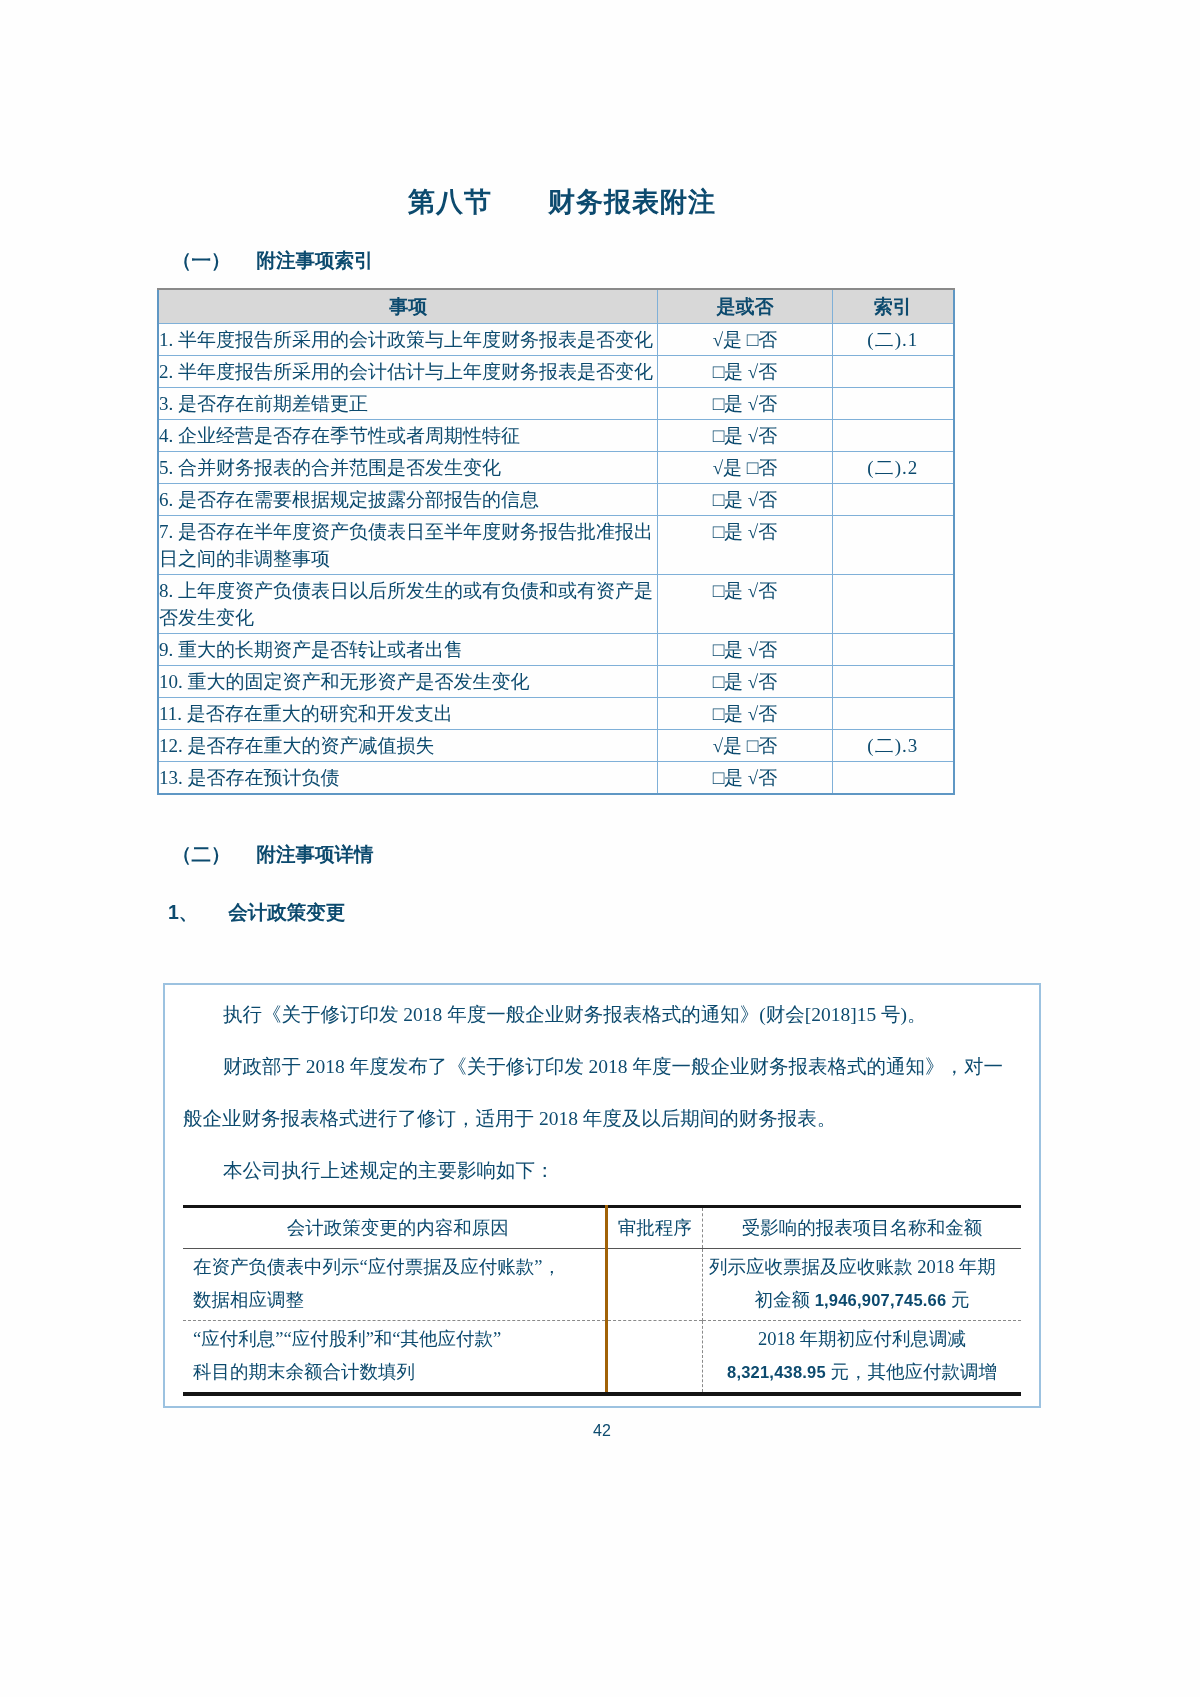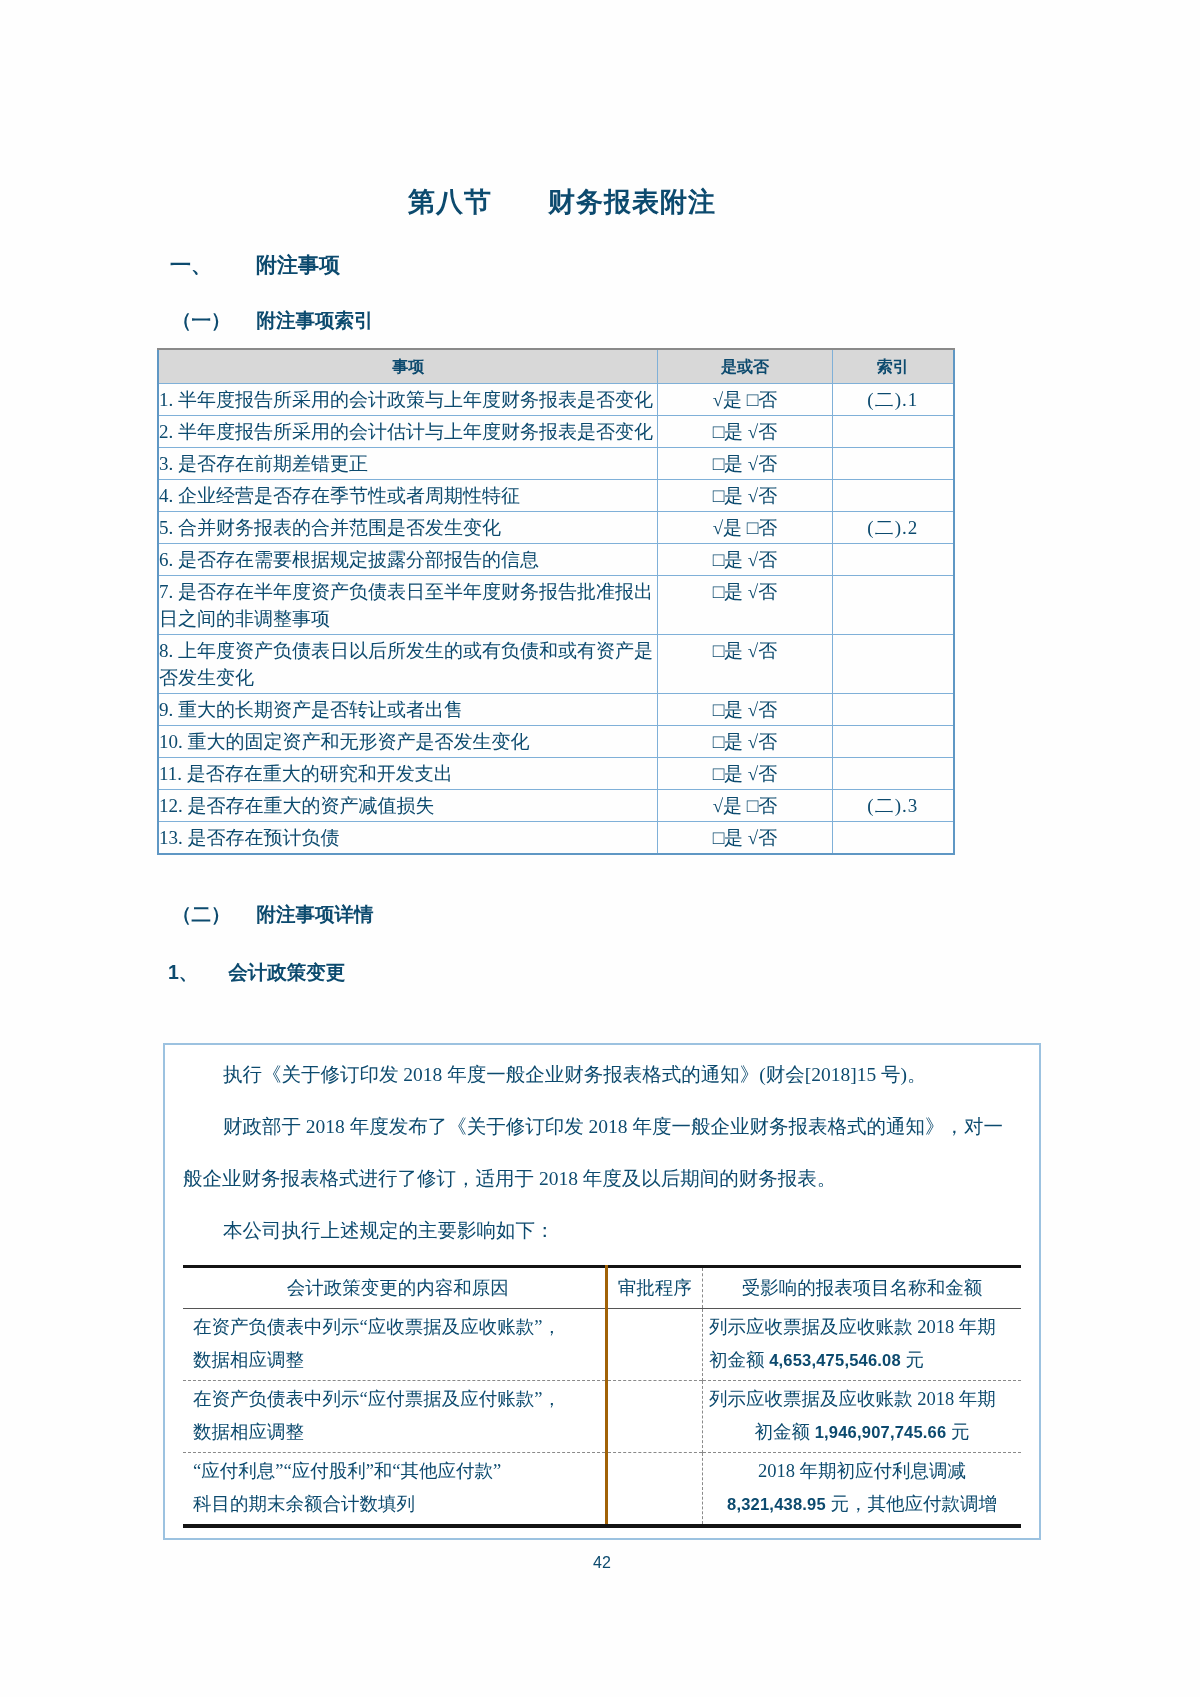--- a/index.html
+++ b/index.html
@@ -36,21 +36,21 @@
   .h-l3 .hnum { margin-right:30px; }
 
   
   .index-table {
     margin-top:17px; width:798px; border-collapse:collapse;
     border:2px solid #5f97c4; font-size:19px;
   }
   .index-table th {
     border:1px solid #7fb0d8; border-top:2px solid #8a8a8a;
     background:#d8d8d8; font-weight:bold; text-align:center;
-    padding:4px 2px; line-height:25px; font-size:16px;
+    padding:4px 2px; line-height:25px; font-size:19px;
   }
   .index-table td {
     border:1px solid #7fb0d8; line-height:27px; vertical-align:top; padding:2px 0;
   }
   .index-table td.c-item { text-align:left; width:472px; }
   .index-table td.c-ans  { text-align:center; width:164px; }
   .index-table td.c-idx  { text-align:center; width:114px; letter-spacing:1px; }
 
   
   .detail-box {
@@ -87,23 +87,20 @@
   }
 </style>
 </head>
 <body>
 
 <div class="page">
   <div class="content">
 
     <h1 class="doc-title">第八节　　财务报表附注</h1>
 
-    <div class="h-l1">
-      <span class="hnum">一、</span><span>附注事项</span>
-    </div>
 
     <div class="h-l2">
       <span class="hnum">（一）</span><span>附注事项索引</span>
     </div>
 
     <table class="index-table">
       <thead>
         <tr>
           <th class="c-item">事项</th>
           <th class="c-ans">是或否</th>
@@ -196,31 +193,20 @@
         <thead>
           <tr>
             <th class="pc1">会计政策变更的内容和原因</th>
             <th class="pc2">审批程序</th>
             <th class="pc3">受影响的报表项目名称和金额</th>
           </tr>
         </thead>
         <tbody>
           <tr>
             <td class="pc1">
-              <div class="line-left">在资产负债表中列示“应收票据及应收账款”，</div>
-              <div class="line-left">数据相应调整</div>
-            </td>
-            <td class="pc2"></td>
-            <td class="pc3">
-              <div class="line-left">列示应收票据及应收账款 2018 年期</div>
-              <div class="line-left"><span>初金额 </span><span class="amt">4,653,475,546.08</span><span> 元</span></div>
-            </td>
-          </tr>
-          <tr>
-            <td class="pc1">
               <div class="line-left">在资产负债表中列示“应付票据及应付账款”，</div>
               <div class="line-left">数据相应调整</div>
             </td>
             <td class="pc2"></td>
             <td class="pc3">
               <div class="line-left">列示应收票据及应收账款 2018 年期</div>
               <div class="line-center"><span>初金额 </span><span class="amt">1,946,907,745.66</span><span> 元</span></div>
             </td>
           </tr>
           <tr>

